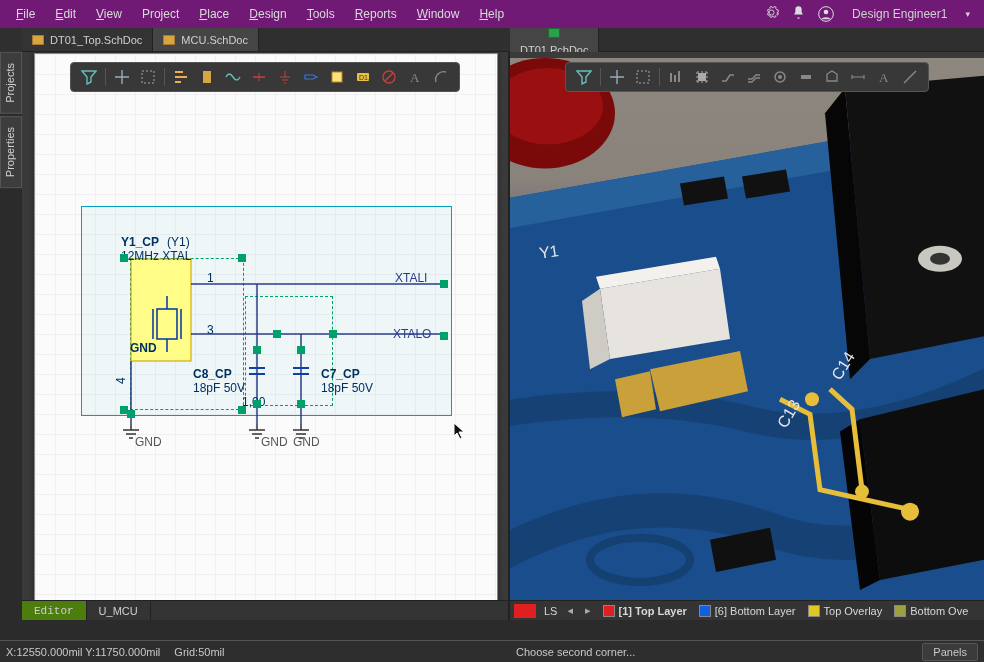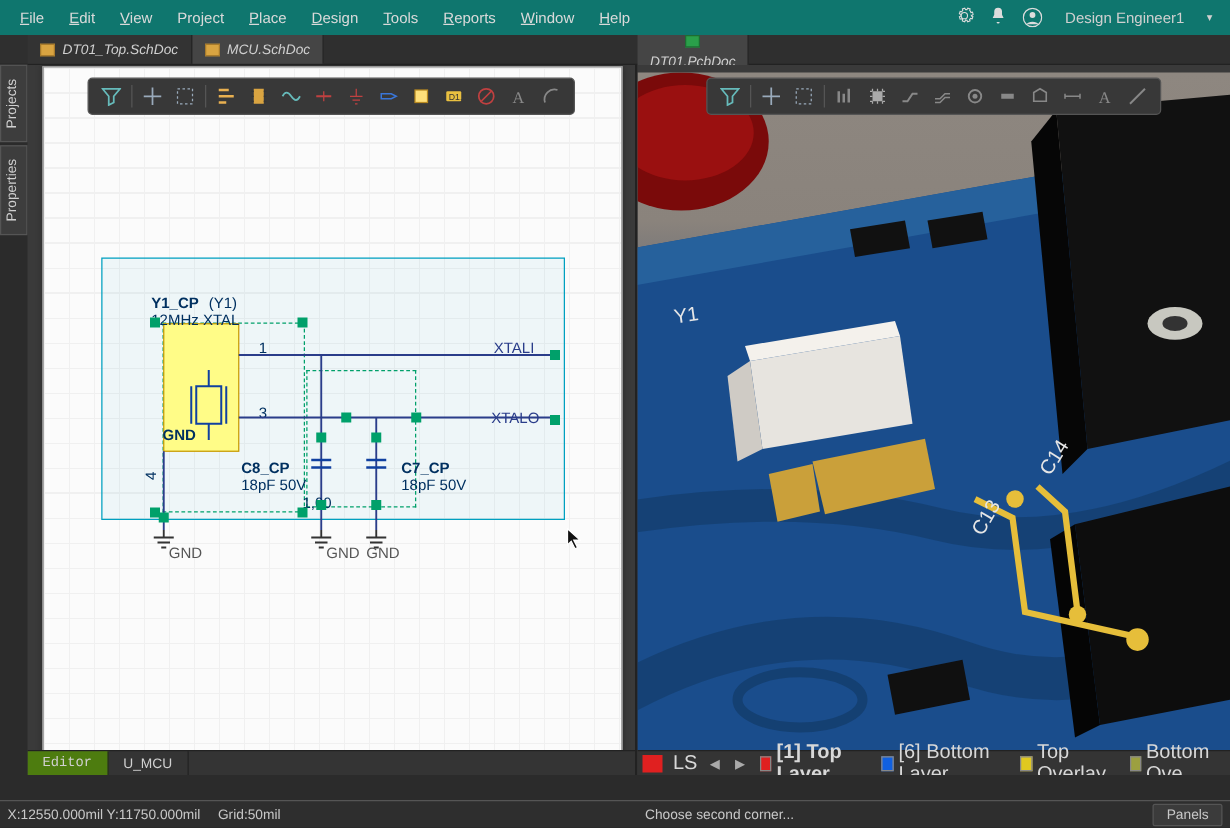--- a/index.html
+++ b/index.html
@@ -7,40 +7,39 @@
     width: 984px; height: 662px;
     background: #2b2b2b;
     font-family: "Segoe UI", Arial, sans-serif;
     font-size: 12px; color: #d0d0d0;
     overflow: hidden;
     position: relative;
   }
 
   
   .menubar {
-    height: 28px; background: #0f766e;
+    height: 28px; background: #701a75;
     display: flex; align-items: center;
     padding: 0 6px;
   }
   .menubar .menu-item {
     padding: 4px 10px; cursor: pointer;
     color: #dadada;
   }
   .menubar .menu-item u { text-decoration: underline; }
   .menubar .spacer { flex: 1; }
   .menubar .right-icons { display: flex; align-items: center; gap: 12px; padding-right: 8px;}
   .menubar .right-icons svg { width: 15px; height: 15px; fill: #dcdcdc; }
   .menubar .user { display: flex; align-items: center; gap: 18px; font-size: 12px;}
 
   
   .doc-tabs {
     height: 24px; background: #2f2f2f;
     display: flex; align-items: stretch;
     border-bottom: 1px solid #222;
-    font-style: italic;
   }
   .doc-tab {
     display: flex; align-items: center; gap: 6px;
     padding: 0 10px; font-size: 11px;
     border-right: 1px solid #222;
     background: #333; cursor: pointer;
   }
   .doc-tab.active { background: #454545; justify-content: flex-end; }
   .doc-tab .tab-ico { width: 12px; height: 10px; }
   .doc-tab .tab-ico.sch { background: #d9a441; border:1px solid #a87b2c;}
@@ -135,21 +134,21 @@
     background: linear-gradient(#8e8780 0%, #8a837c 22%, #1e3a6a 60%, #122748 100%);
   }
   .pcb-canvas svg { width:100%; height:100%; display:block;}
   .silktext { fill:#e6e6e6; font-family:Arial; font-size:16px; }
 
   
   .layer-bar {
     position: absolute; left:0; right:0; bottom:0;
     height: 20px; background: #343434;
     display: flex; align-items: center;
-    font-size: 16px; color:#d8d8d8;
+    font-size: 11px; color:#d8d8d8;
     border-top:1px solid #222;
   }
   .layer-bar .swatch { width:22px; height:14px; margin:0 4px;}
   .layer-bar .ls { padding:0 4px; }
   .layer-bar .arrow { padding:0 6px; cursor:pointer; color:#aaa;}
   .layer-bar .seg { display:flex; align-items:center; padding:0 6px; gap:4px;}
   .sw-box { width:12px; height:12px; border:1px solid #888;}
   .sw-red{background:#e02020;} .sw-blue{background:#1060e0;}
   .sw-yellow{background:#e0c820;} .sw-olive{background:#9ca040;}
 

